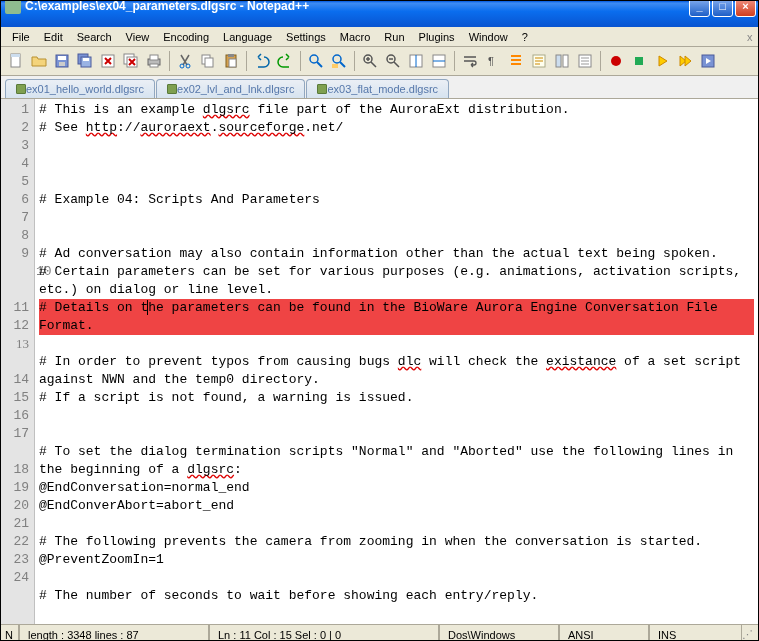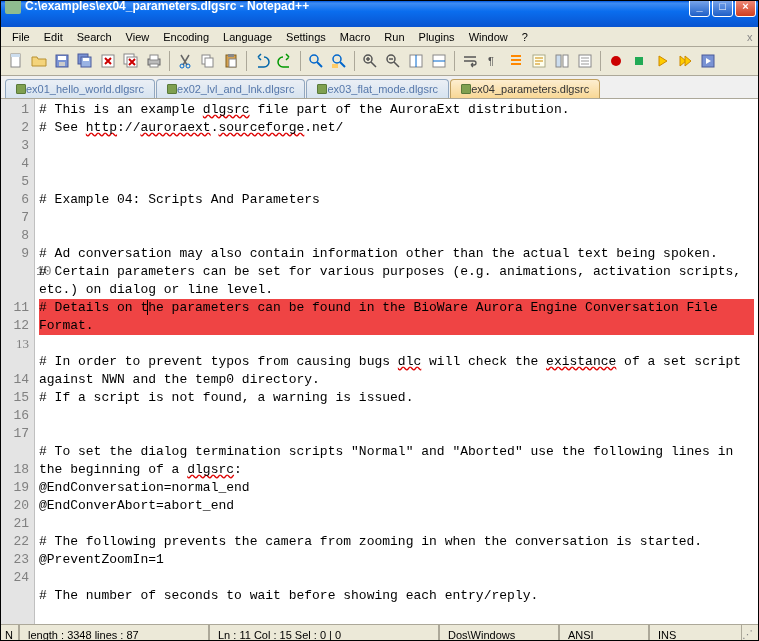--- a/index.html
+++ b/index.html
@@ -246,24 +246,20 @@
       <span>ex01_hello_world.dlgsrc</span>
     </div>
     <div class="tab">
       <span class="dot"></span>
       <span>ex02_lvl_and_lnk.dlgsrc</span>
     </div>
     <div class="tab">
       <span class="dot"></span>
       <span>ex03_flat_mode.dlgsrc</span>
     </div>
-    <div class="tab active">
-      <span class="dot"></span>
-      <span>ex04_parameters.dlgsrc</span>
-    </div>
   </div>
 
 <div class="editor">
   <div class="gutter" id="gutter">
       <div>1</div>
       <div>2</div>
       <div>3</div>
       <div>4</div>
       <div>5</div>
       <div>6</div>

